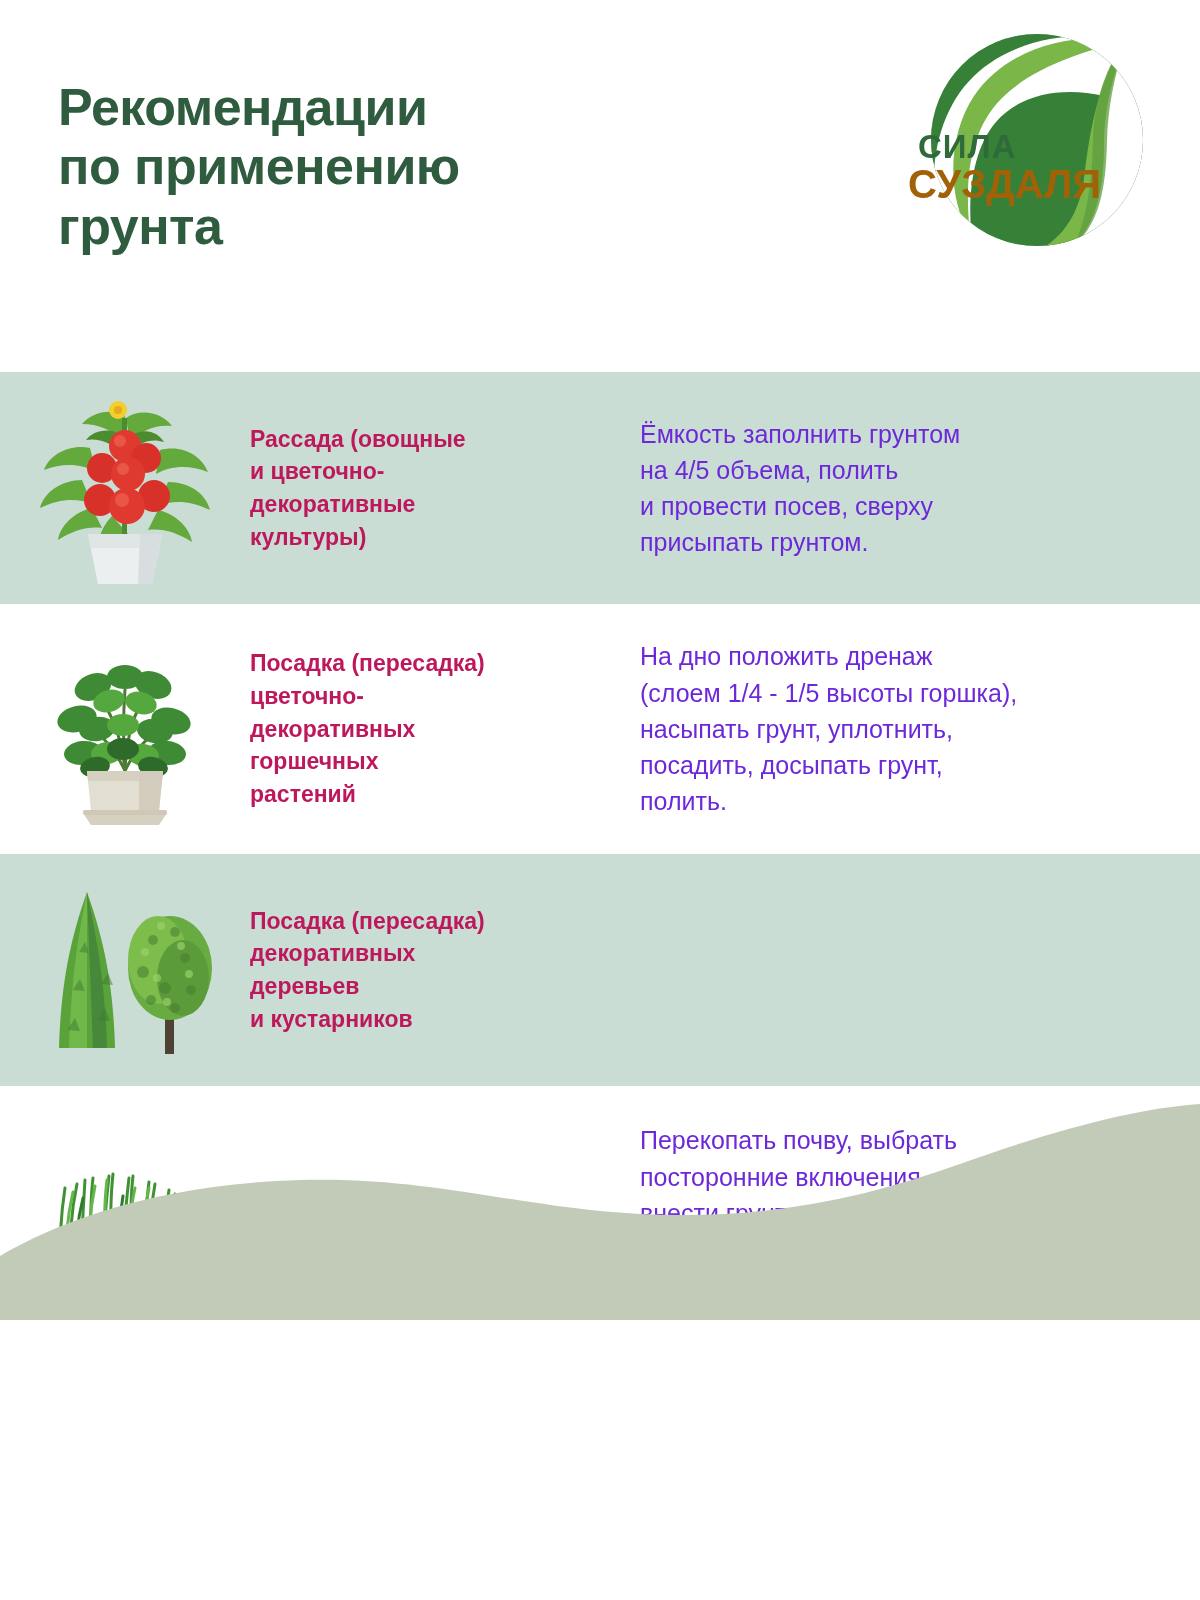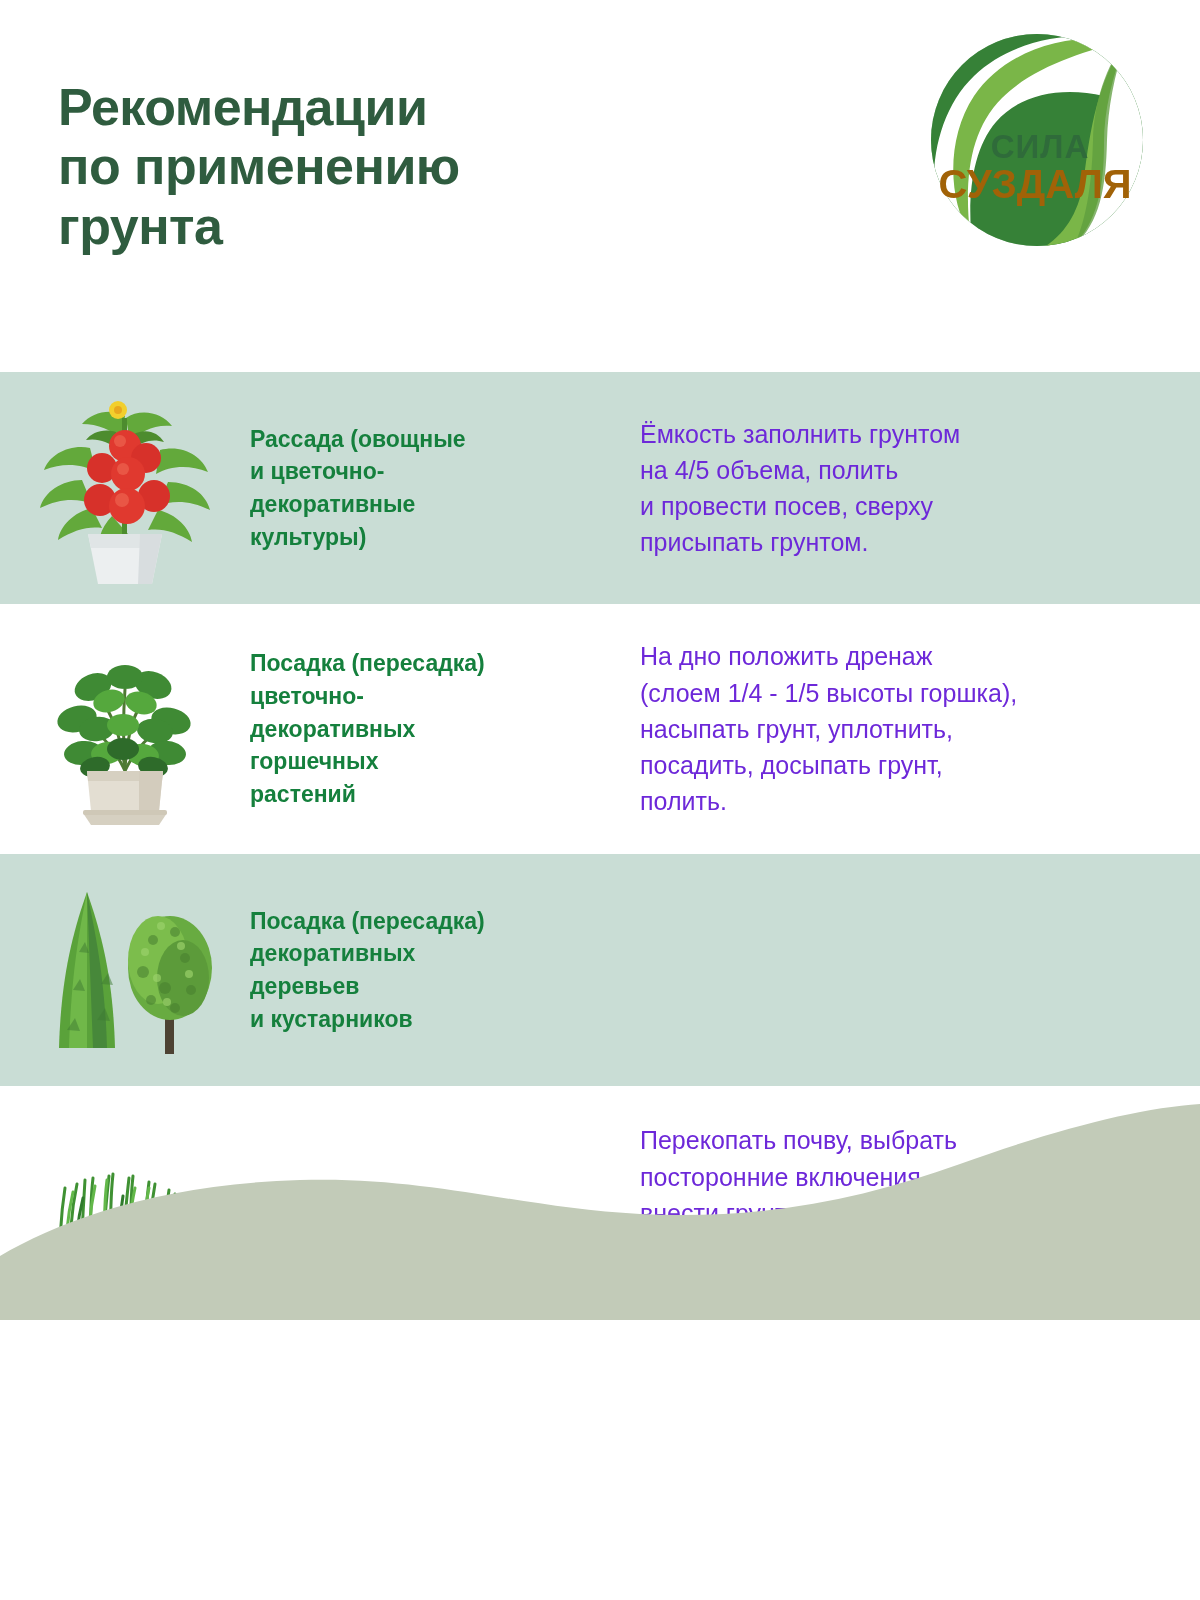--- a/index.html
+++ b/index.html
@@ -20,21 +20,21 @@
     font-size:52px;line-height:1.14;font-weight:bold;
     color:#2f5c3f;letter-spacing:-0.5px;white-space:pre-line;
     max-width:620px;
   }
 
   
   .logo{position:absolute;right:38px;top:18px;width:250px;height:250px;}
   .logo svg{display:block;width:250px;height:250px;}
   .logo-text{
     position:absolute;left:0;top:0;width:250px;height:250px;
-    display:flex;flex-direction:column;align-items:center;justify-content:center;
+    display:flex;flex-direction:column;align-items:flex-start;justify-content:center;
     pointer-events:none;
   }
   .logo-line1{
     font-size:33px;font-weight:bold;color:#2f6b3a;letter-spacing:1px;
     margin-top:48px;margin-left:6px;
   }
   .logo-line2{
     font-size:40px;font-weight:bold;color:#a16207;letter-spacing:0px;
     margin-top:-4px;margin-left:-4px;
   }
@@ -54,21 +54,21 @@
   .row-r4{height:290px;}
 
   .cell-img{
     width:250px;flex:0 0 250px;
     display:flex;align-items:center;justify-content:center;
     height:100%;
   }
   .cell-title{
     width:390px;flex:0 0 390px;
     font-size:23px;line-height:1.42;font-weight:bold;
-    color:#15803d;white-space:pre-line;
+    color:#be185d;white-space:pre-line;
     padding-right:10px;box-sizing:border-box;
   }
   .cell-text{
     flex:1 1 auto;
     font-size:25px;line-height:1.45;font-weight:normal;
     color:#6d28d9;white-space:pre-line;
     padding-right:42px;box-sizing:border-box;
   }
 
   

